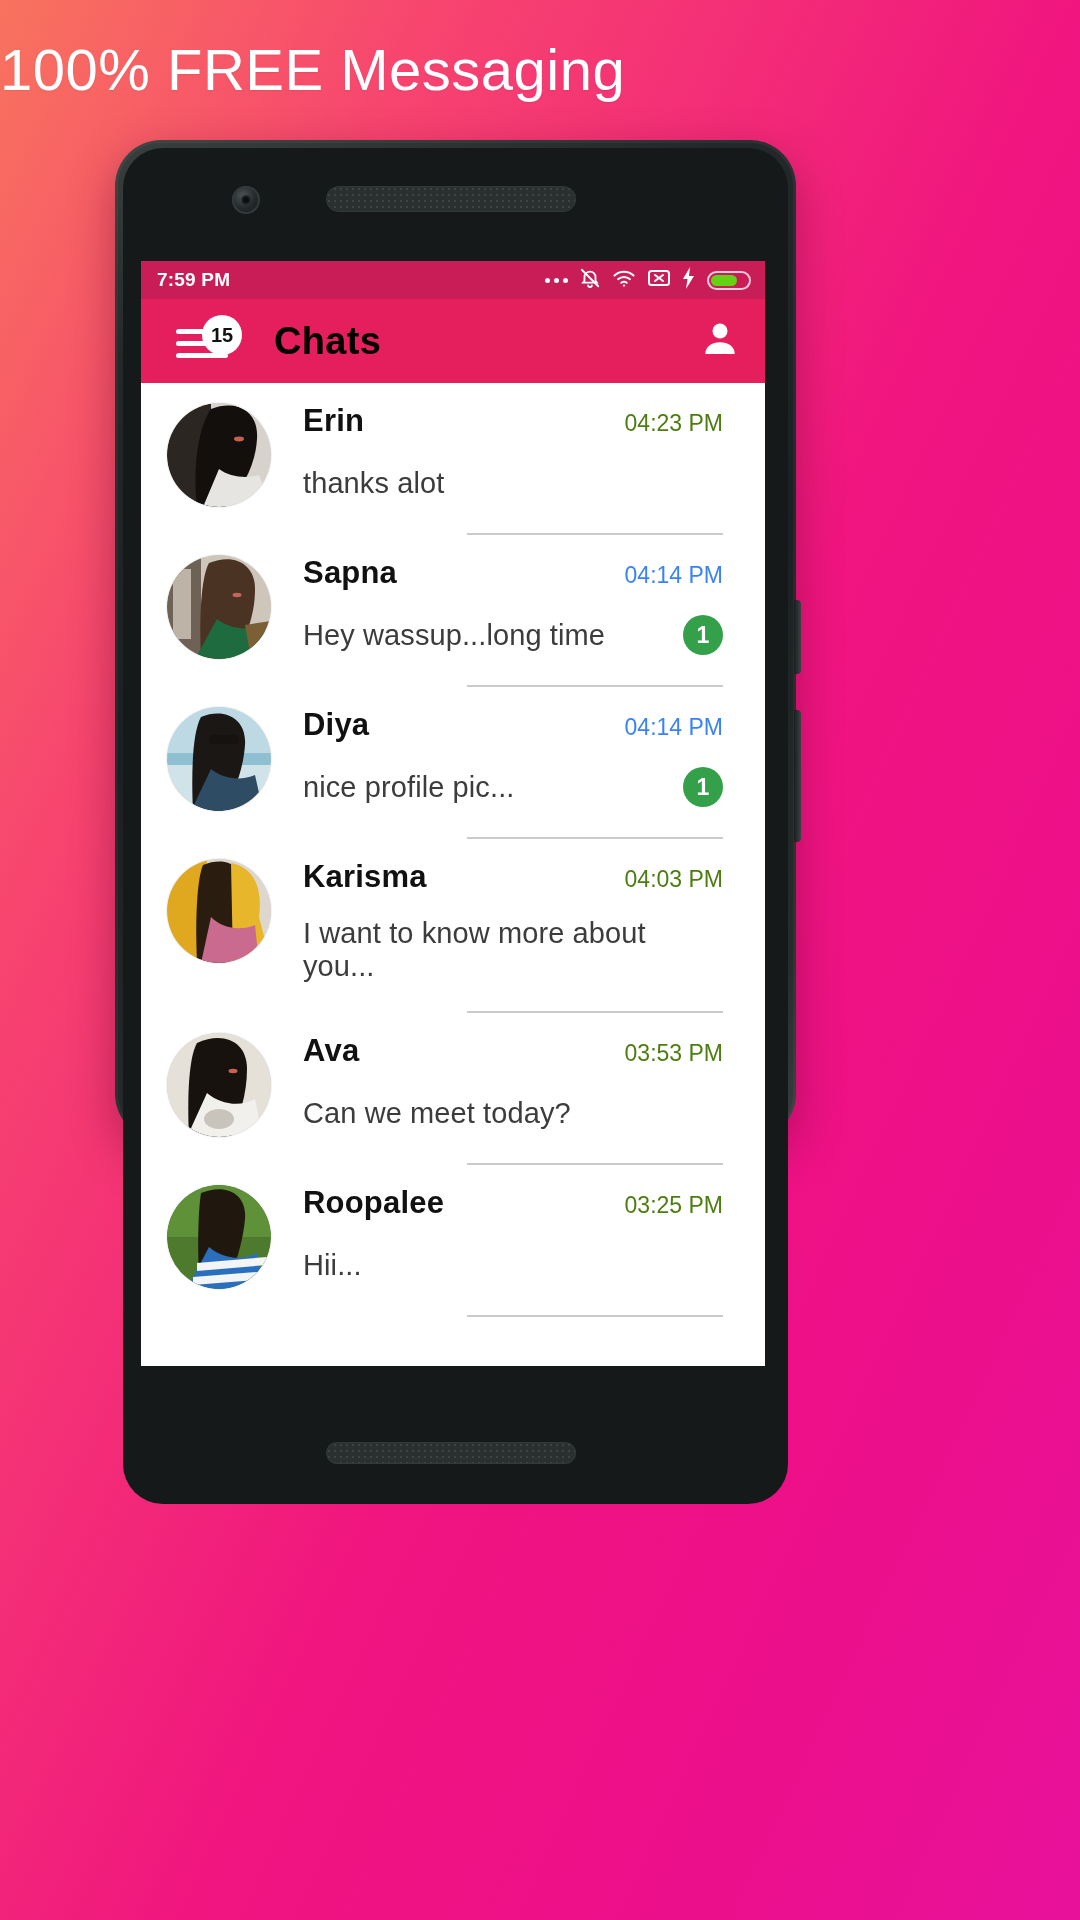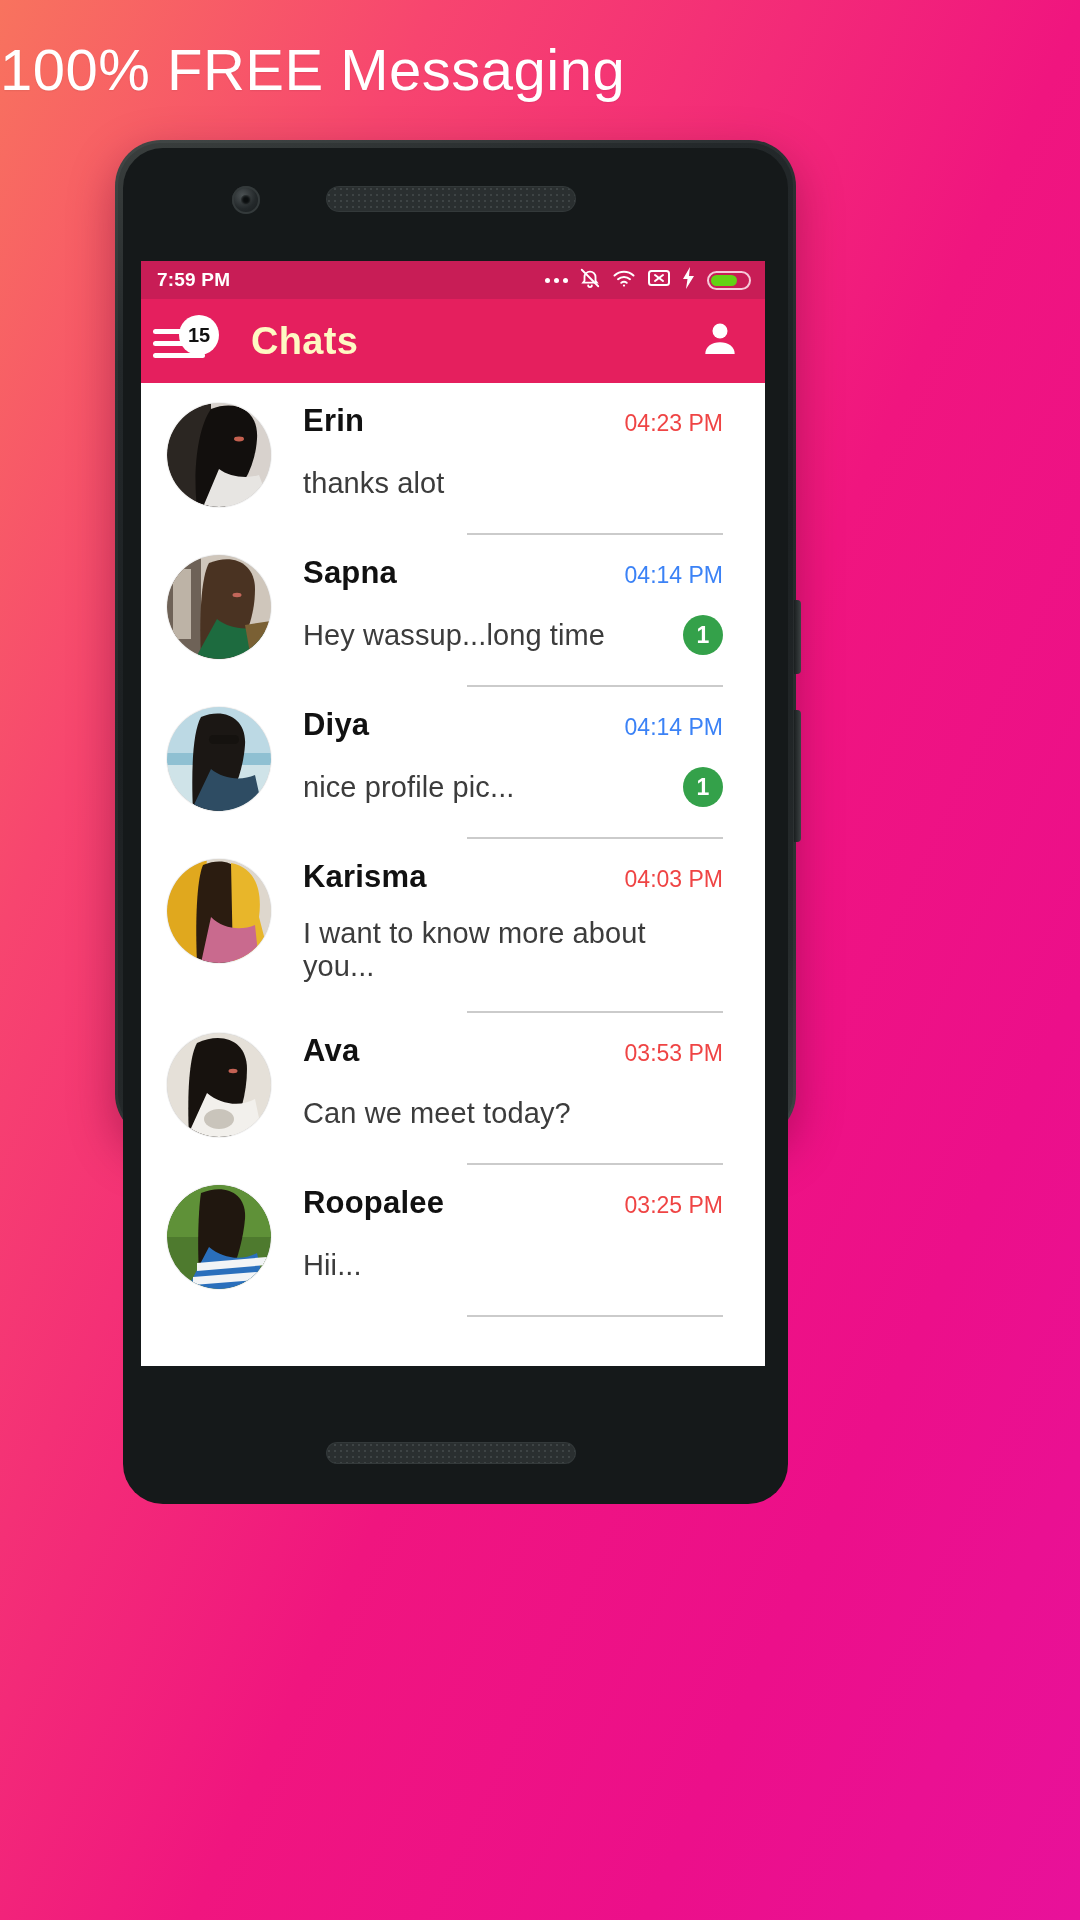--- a/index.html
+++ b/index.html
@@ -76,49 +76,49 @@
   .si { display:block; }
   .dots { display:flex; gap:4px; align-items:center; }
   .dots i { width:5px; height:5px; border-radius:50%; background:#fff; display:block; }
   .batt { position:relative; width:44px; height:19px; border:2px solid #f6c9d9;
     border-radius:10px; display:flex; align-items:center; padding:2px; }
   .batt-fill { height:100%; width:72%; background:#63d215; border-radius:7px; }
 
   
   .appbar {
     height:84px; background:#e51f5e; display:flex; align-items:center;
-    padding:0 22px 0 12px; position:relative;
+    padding:0 22px 0 35px; position:relative;
   }
   .hamburger { position:relative; width:56px; height:44px; flex:0 0 auto; }
   .hamburger span { position:absolute; left:0; height:5px; background:#fff; border-radius:3px; }
   .hamburger span:nth-child(1){ top:10px; width:42px; }
   .hamburger span:nth-child(2){ top:22px; width:52px; }
   .hamburger span:nth-child(3){ top:34px; width:52px; }
   .badge-menu {
     position:absolute; left:26px; top:-4px; width:40px; height:40px; border-radius:50%;
     background:#fff; display:flex; align-items:center; justify-content:center;
     color:#111; font-size:20px; font-weight:bold;
   }
   .appbar-title {
-    color:#fef9c3; font-size:38px; font-weight:bold; margin-left:42px; letter-spacing:.3px;
+    color:#000000; font-size:38px; font-weight:bold; margin-left:42px; letter-spacing:.3px;
   }
   .profile-btn { margin-left:auto; width:46px; height:46px; display:flex; align-items:center; justify-content:center; }
 
   
   .chatlist { background:#fff; }
   .row { display:flex; align-items:flex-start; padding:0 0 0 26px; position:relative; height:auto; }
   .avatar {
     width:104px; height:104px; border-radius:50%; flex:0 0 auto; margin-top:20px;
     overflow:hidden; background:#cfcfcf; box-shadow:0 0 0 1px rgba(0,0,0,.05);
   }
   .avatar svg { display:block; width:104px; height:104px; }
   .row-body { flex:1; margin-left:32px; padding:20px 20px 0 0; min-height:124px; }
   .row-top { display:flex; align-items:flex-start; }
   .name { font-size:31px; font-weight:bold; color:#111111; letter-spacing:.2px; }
-  .time { margin-left:auto; font-size:23px; color:#ef4444; padding-top:7px; white-space:nowrap; }
+  .time { margin-left:auto; font-size:23px; color:#4d7c0f; padding-top:7px; white-space:nowrap; }
   .time.unread { color:#3b82f6; }
   .row-bot { display:flex; align-items:center; margin-top:22px; min-height:44px; }
   .msg { font-size:29px; color:#3c3c3c; letter-spacing:.1px; }
   .unread-badge {
     margin-left:auto; width:40px; height:40px; border-radius:50%;
     background:#34a14a; color:#fff; font-size:23px; font-weight:bold;
     display:flex; align-items:center; justify-content:center;
   }
   .divider { height:2px; background:#b9b9b9; margin:28px 0 0 0; opacity:.75; }
   .row-wrap { padding-right:22px; padding-left:0; }

